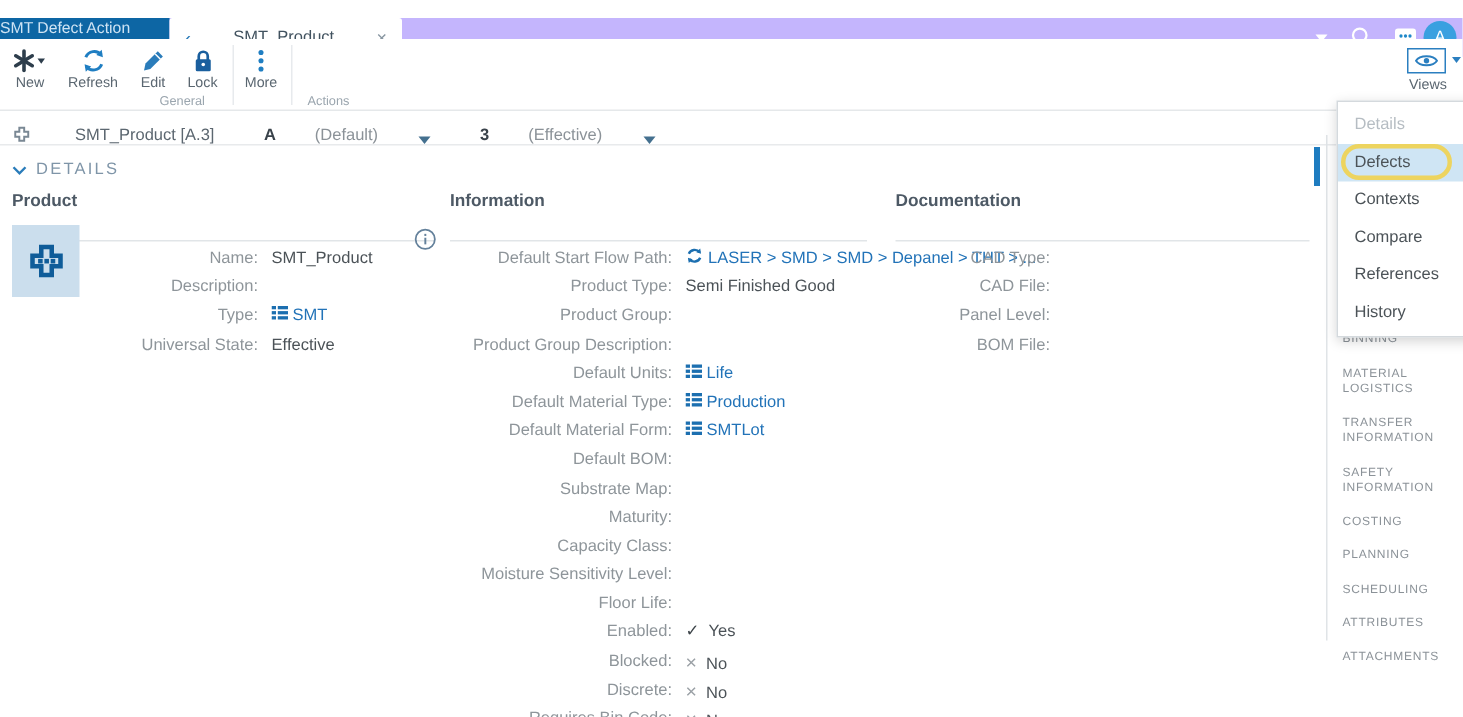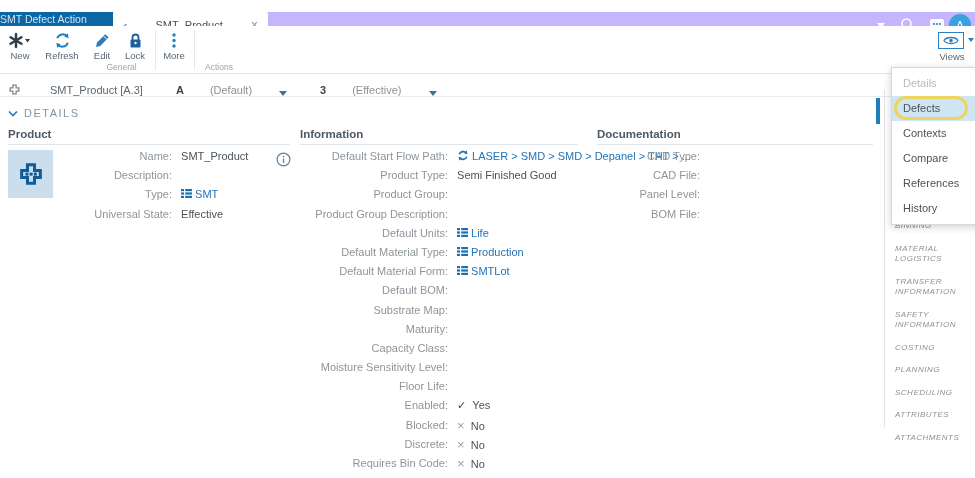--- a/index.html
+++ b/index.html
@@ -41,42 +41,42 @@
   .breadcrumb .bc-ico { margin:0 6px 0 8px; }
   .bc-bold { font-weight:bold; color:#39424a; margin-left:10px; }
   .bc-dim { color:#8b9298; margin-left:3px; }
   .bc-caret { width:0; height:0; border-left:4px solid transparent; border-right:4px solid transparent;
               border-top:5px solid #44708f; margin-left:4px; cursor:pointer; }
 
   
   .details-hdr { position:absolute; left:8px; top:107px; display:flex; align-items:center; cursor:pointer;}
   .details-hdr span { font-size:11px; color:#7f95a8; letter-spacing:1.5px; margin-left:6px; }
   .col { position:absolute; top:128px; }
-  .col-hdr { font-size:11.5px; font-weight:bold; color:#4d5965; padding-bottom:4px; border-bottom:1px solid #e1e5e8; }
+  .col-hdr { font-size:11.5px; font-weight:bold; color:#4d5965; padding-bottom:20px; border-bottom:1px solid #e1e5e8; }
   .rows { margin-top:2px; }
   .f-row { line-height:19.2px; height:19.2px; font-size:11px; white-space:nowrap; }
   .f-label { display:inline-block; text-align:right; color:#8e959a; vertical-align:top; }
   .f-value { color:#4b5257; margin-left:6px; }
   .link { color:#2273b8; cursor:pointer; }
   .ico-inline { vertical-align:-1px; margin-right:3px; }
   .mark-check { color:#3d4449; font-size:11px; margin-left:6px; }
   .mark-cross { color:#9ba1a6; font-size:13px; margin-left:6px; }
   .col-product { left:8px; width:282px; }
   .col-product .f-label { width:112px; }
   .col-product .rows { margin-left:52px; }
   .prod-img { position:absolute; left:0; top:22px; width:45px; height:48px; background:#cbdeed;
               display:flex; align-items:center; justify-content:center; }
   .info-btn { position:absolute; left:268px; top:24px; cursor:pointer; }
   .col-info { left:300px; width:278px; }
   .col-info .f-label { width:148px; }
   .col-doc { left:597px; width:276px; }
   .col-doc .f-label { width:103px; }
 
   
-  .right-rail { position:absolute; left:884px; top:90px; height:337px; width:91px; border-left:1px solid #e0e4e7;font-style:italic; }
+  .right-rail { position:absolute; left:884px; top:90px; height:337px; width:91px; border-left:1px solid #e0e4e7; }
   .rail-indicator { position:absolute; left:-9px; top:8px; width:4px; height:26px; background:#1e7cc0; }
   .rail-items { padding:131px 0 0 10px; }
   .rail-item { font-size:8px; letter-spacing:.5px; color:#8b9298; line-height:10.5px;
                margin-bottom:12px; white-space:pre-line; width:78px; cursor:pointer; text-transform:uppercase; }
 
   
   .views-menu { position:absolute; left:891px; top:67px; width:92px; background:#fff;
                 border:1px solid #d4d9dd; box-shadow:0 2px 8px rgba(0,0,0,.18); z-index:10; padding:3px 0; }
   .vm-item { position:relative; height:25px; line-height:25px; padding-left:11px; font-size:11px; color:#4c5358; cursor:pointer; }
   .vm-item.disabled { color:#b6bdc3; cursor:default; }

